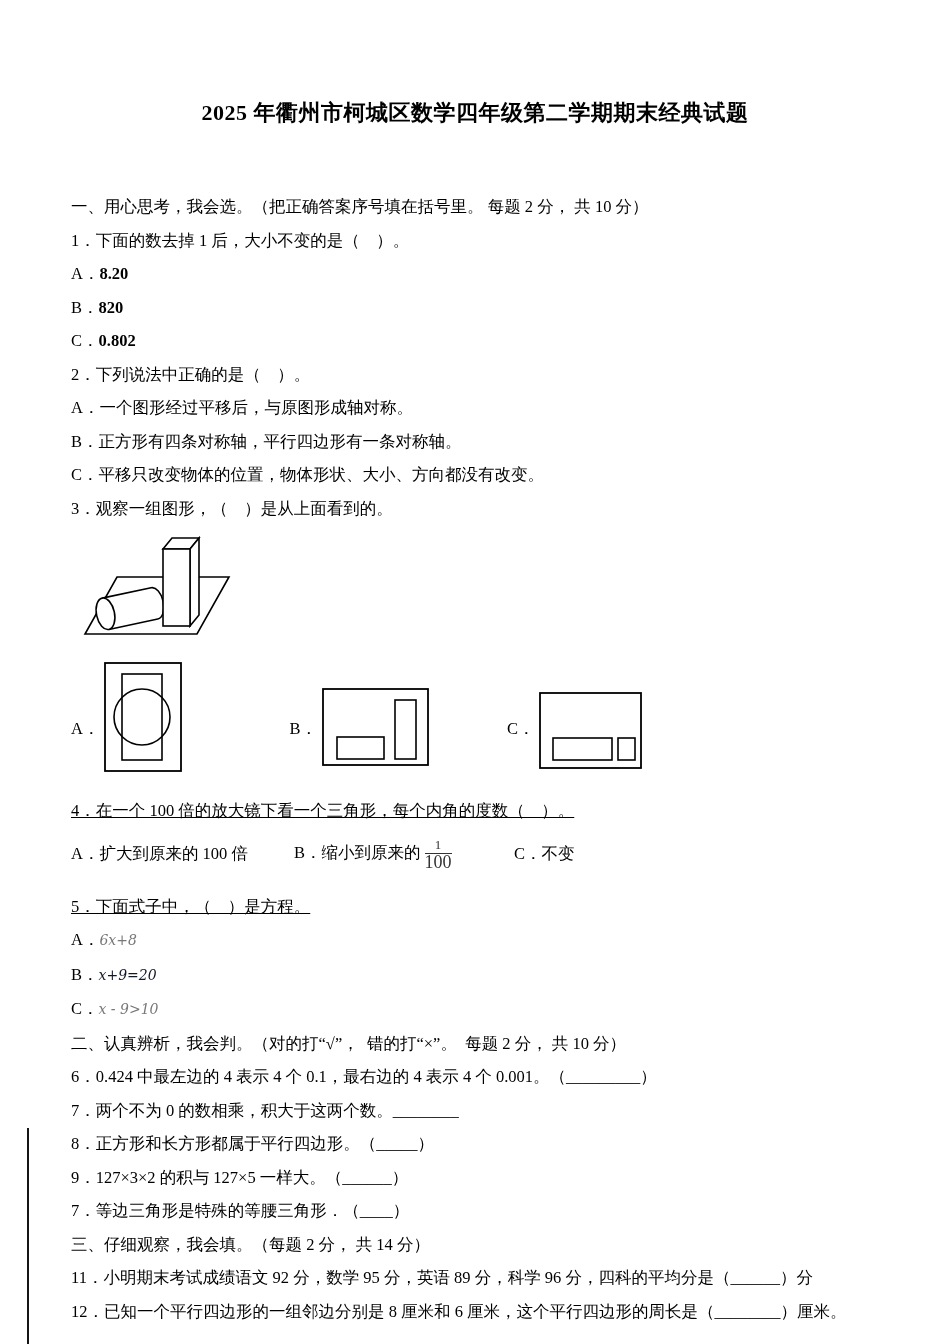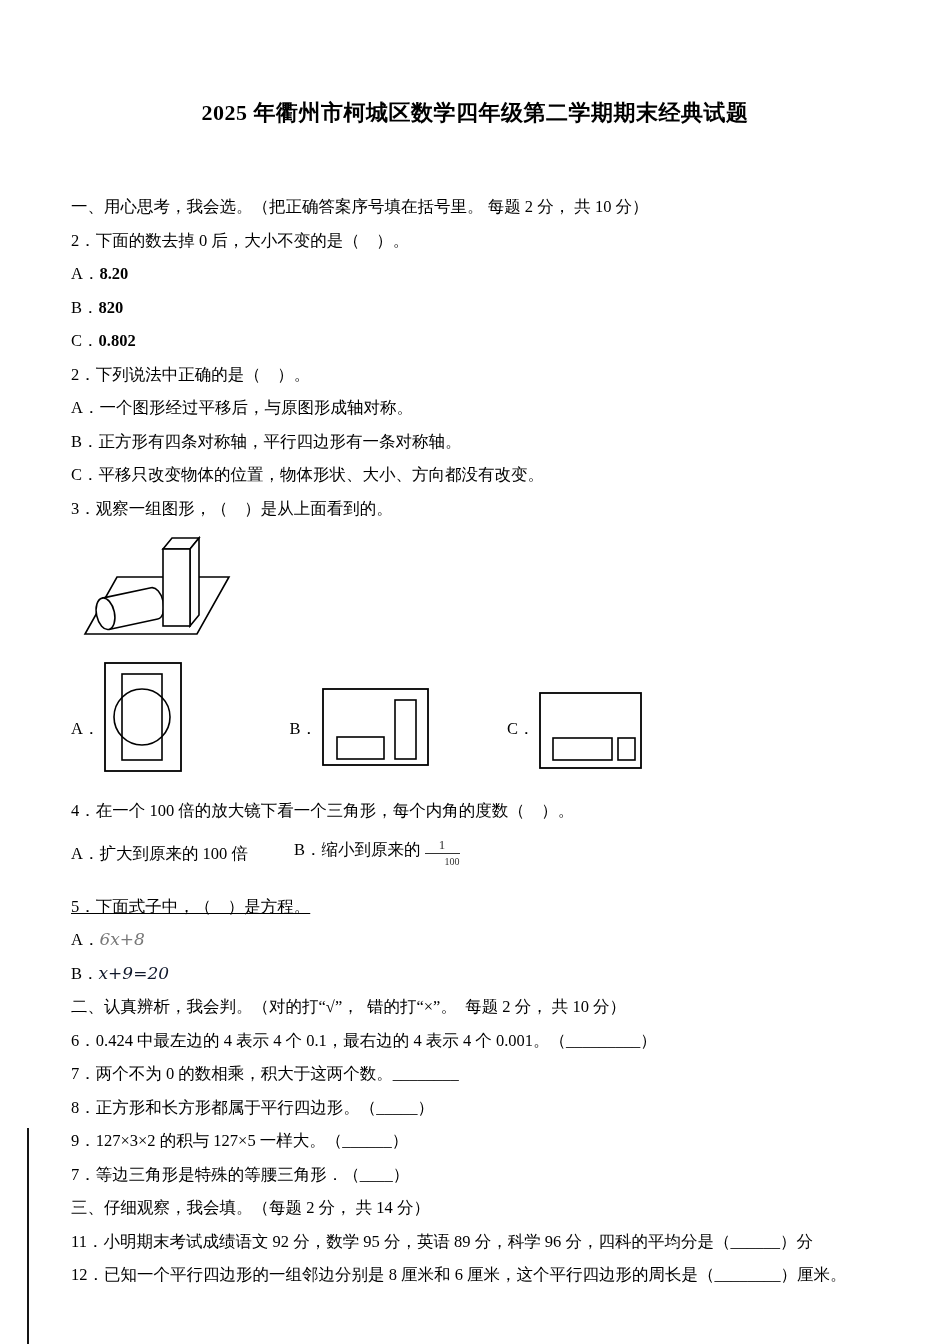--- a/index.html
+++ b/index.html
@@ -3,58 +3,58 @@
 <meta charset="utf-8">
 <style>
   *{margin:0;padding:0;box-sizing:border-box;}
   html,body{width:950px;}
   body{height:1344px;background:#ffffff;color:#000;position:relative;overflow:hidden;
        font-family:"Liberation Serif","DejaVu Serif",serif;}
   .content{padding:0 71px;}
   .title{padding-top:98px;font-size:22px;line-height:30px;font-weight:bold;text-align:center;letter-spacing:.5px;}
   .line{font-size:16.5px;line-height:33.5px;white-space:pre-wrap;}
   .mt-sec1{margin-top:62px;}
-  .mt-q4{margin-top:22px;}
+  .mt-q4{margin-top:22px;text-decoration:underline;}
   .mt-q5{margin-top:10px;text-decoration:underline;}
   .mt-sec2{}
   .cols{display:flex;flex-direction:column;}
   .c1{width:223px;}
   .c2{width:220px;}
   .c3{flex:1;}
   .bnum{font-weight:bold;}
   .scene{display:block;margin:8px 0 0 12px;}
   .figrow{display:flex;align-items:flex-end;margin-top:24px;height:110px;}
   .figlabel{font-size:16.5px;line-height:20px;margin-bottom:33px;}
   svg{display:block;}
   .svgA{margin-left:5px;}
   .lblB{margin-left:107px;}
   .svgB{margin-left:5px;margin-bottom:6px;}
   .lblC{margin-left:78px;}
   .svgC{margin-left:5px;margin-bottom:3px;}
   .q4row{display:flex;align-items:center;height:52px;font-size:16.5px;white-space:pre-wrap;}
   .frac{display:inline-block;vertical-align:-10px;text-align:center;margin-left:4px;color:#333;}
   .fnum{display:block;font-size:13px;line-height:16px;border-bottom:1.2px solid #333;padding:0 3px;}
-  .fden{display:block;font-size:10px;line-height:16px;margin-left:20px;}
-  .math{font-family:"DejaVu Serif","Liberation Serif",serif;font-style:italic;font-size:17px;}
+  .fden{display:block;font-size:18px;line-height:16px;}
+  .math{font-family:"DejaVu Serif","Liberation Serif",serif;font-style:italic;font-size:14px;}
   .gray{color:#787878;}
   .dgray{color:#0f172a;}
   .vline{position:absolute;left:27px;top:1128px;width:2px;height:216px;background:#151515;}
 </style>
 </head>
 <body>
 
 <div class="vline"></div>
 
 <div class="content">
 
   <div class="title">2025 年衢州市柯城区数学四年级第二学期期末经典试题</div>
 
   <div class="line mt-sec1">一、用心思考，我会选。（把正确答案序号填在括号里。 每题 2 分， 共 10 分）</div>
 
-  <div class="line">2．下面的数去掉 0 后，大小不变的是（　）。</div>
+  <div class="line">1．下面的数去掉 1 后，大小不变的是（　）。</div>
   <div class="line cols">
     <span class="c1"><span>A．</span><span class="bnum">8.20</span></span>
     <span class="c2"><span>B．</span><span class="bnum">820</span></span>
     <span class="c3"><span>C．</span><span class="bnum">0.802</span></span>
   </div>
 
   <div class="line">2．下列说法中正确的是（　）。</div>
   <div class="line">A．一个图形经过平移后，与原图形成轴对称。</div>
   <div class="line">B．正方形有四条对称轴，平行四边形有一条对称轴。</div>
   <div class="line">C．平移只改变物体的位置，物体形状、大小、方向都没有改变。</div>
@@ -90,26 +90,28 @@
       <rect x="1" y="1" width="101" height="75" fill="#fff" stroke="#000" stroke-width="1.8"></rect>
       <rect x="14" y="46" width="59" height="22" fill="none" stroke="#000" stroke-width="1.6"></rect>
       <rect x="79" y="46" width="17" height="22" fill="none" stroke="#000" stroke-width="1.6"></rect>
     </svg>
   </div>
 
   <div class="line mt-q4">4．在一个 100 倍的放大镜下看一个三角形，每个内角的度数（　）。</div>
   <div class="q4row">
     <span class="c1">A．扩大到原来的 100 倍</span>
     <span class="c2"><span>B．缩小到原来的</span><span class="frac"><span class="fnum">1</span><span class="fden">100</span></span></span>
+    <span class="c3">C．不变</span>
   </div>
 
   <div class="line mt-q5">5．下面式子中，（　）是方程。</div>
   <div class="line cols">
     <span class="c1"><span>A．</span><span class="math gray">6x+8</span></span>
     <span class="c2"><span>B．</span><span class="math dgray">x+9=20</span></span>
+    <span class="c3"><span>C．</span><span class="math gray">x - 9&gt;10</span></span>
   </div>
 
   <div class="line mt-sec2">二、认真辨析，我会判。（对的打“√”，  错的打“×”。  每题 2 分， 共 10 分）</div>
   <div class="line">6．0.424 中最左边的 4 表示 4 个 0.1，最右边的 4 表示 4 个 0.001。（_________）</div>
   <div class="line">7．两个不为 0 的数相乘，积大于这两个数。________</div>
   <div class="line">8．正方形和长方形都属于平行四边形。（_____）</div>
   <div class="line">9．127×3×2 的积与 127×5 一样大。（______）</div>
   <div class="line">7．等边三角形是特殊的等腰三角形．（____）</div>
 
   <div class="line">三、仔细观察，我会填。（每题 2 分， 共 14 分）</div>

